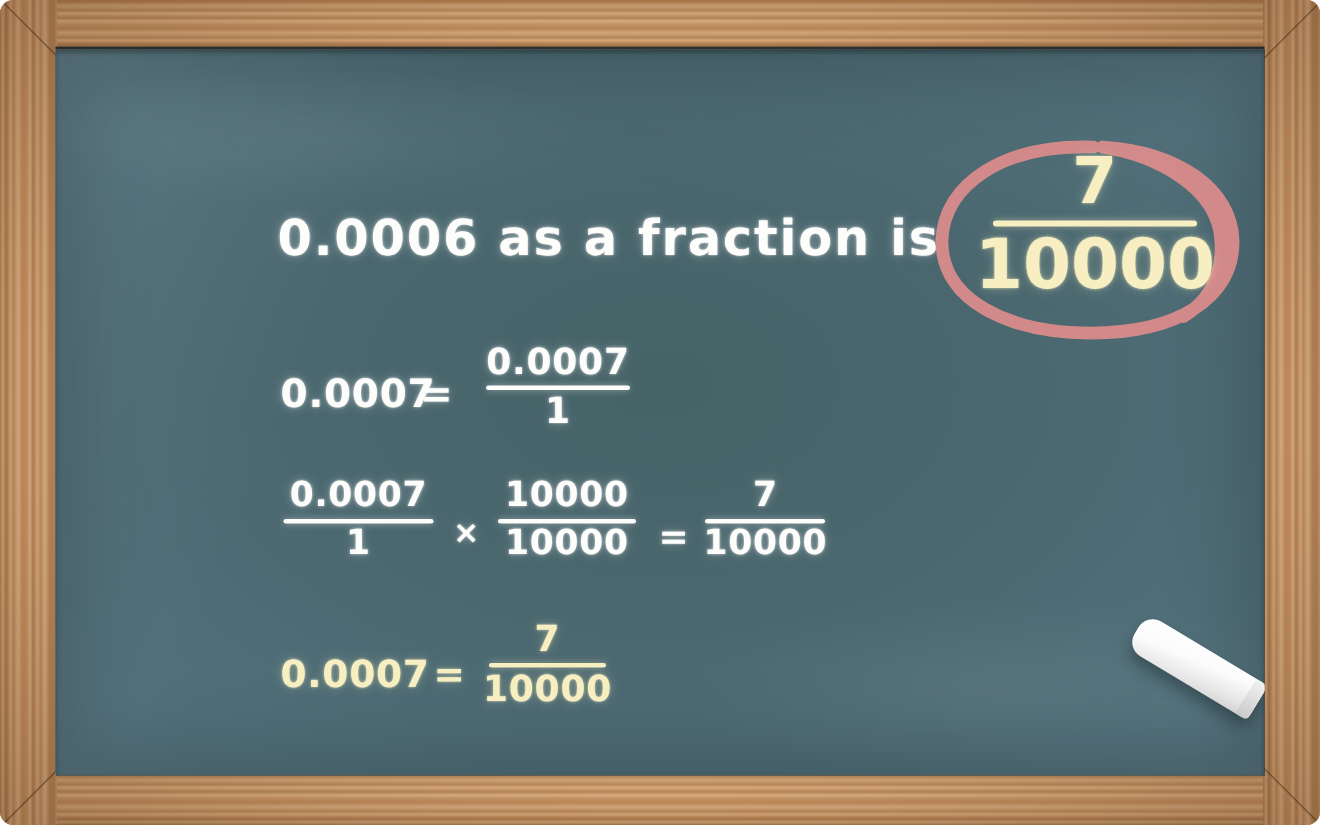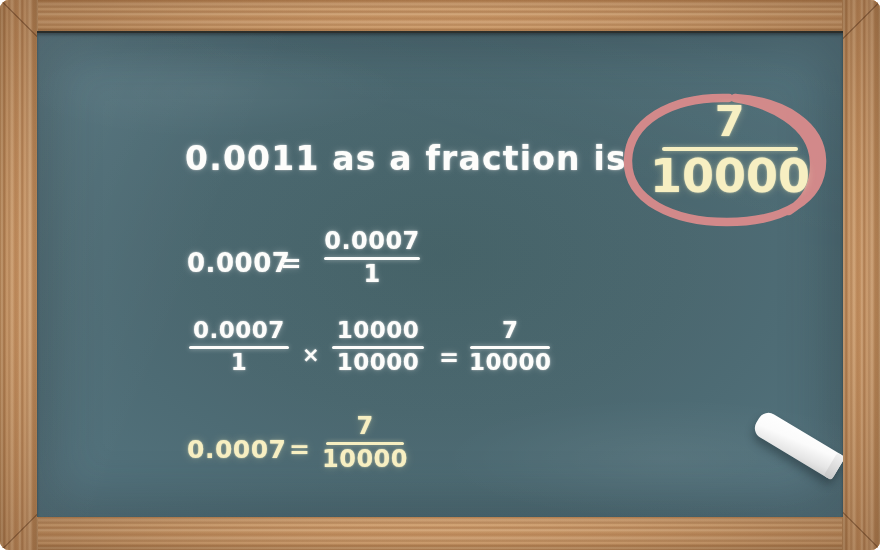--- a/index.html
+++ b/index.html
@@ -252,21 +252,21 @@
     <div class="miter" id="miter-bl">
         <i></i>
       </div>
     <div class="miter" id="miter-br">
         <i></i>
       </div>
   </div>
 
   <div id="board">
 
-    <div class="chalk" id="headline">0.0011 as a fraction is</div>
+    <div class="chalk" id="headline">0.0006 as a fraction is</div>
 
     <svg id="answer-circle" viewBox="0 0 216 140">
       <path d="M 112 9
                C 52 7, 12 34, 11 71
                C 10 112, 57 133, 110 133
                C 166 133, 206 111, 205 71
                C 204 37, 168 12, 118 9
                C 150 14, 196 34, 197 73
                C 198 96, 188 112, 172 122" fill="none" stroke="#d98b8b" stroke-width="8.5" stroke-linecap="round" stroke-linejoin="round" opacity="0.95"></path>
     </svg>

